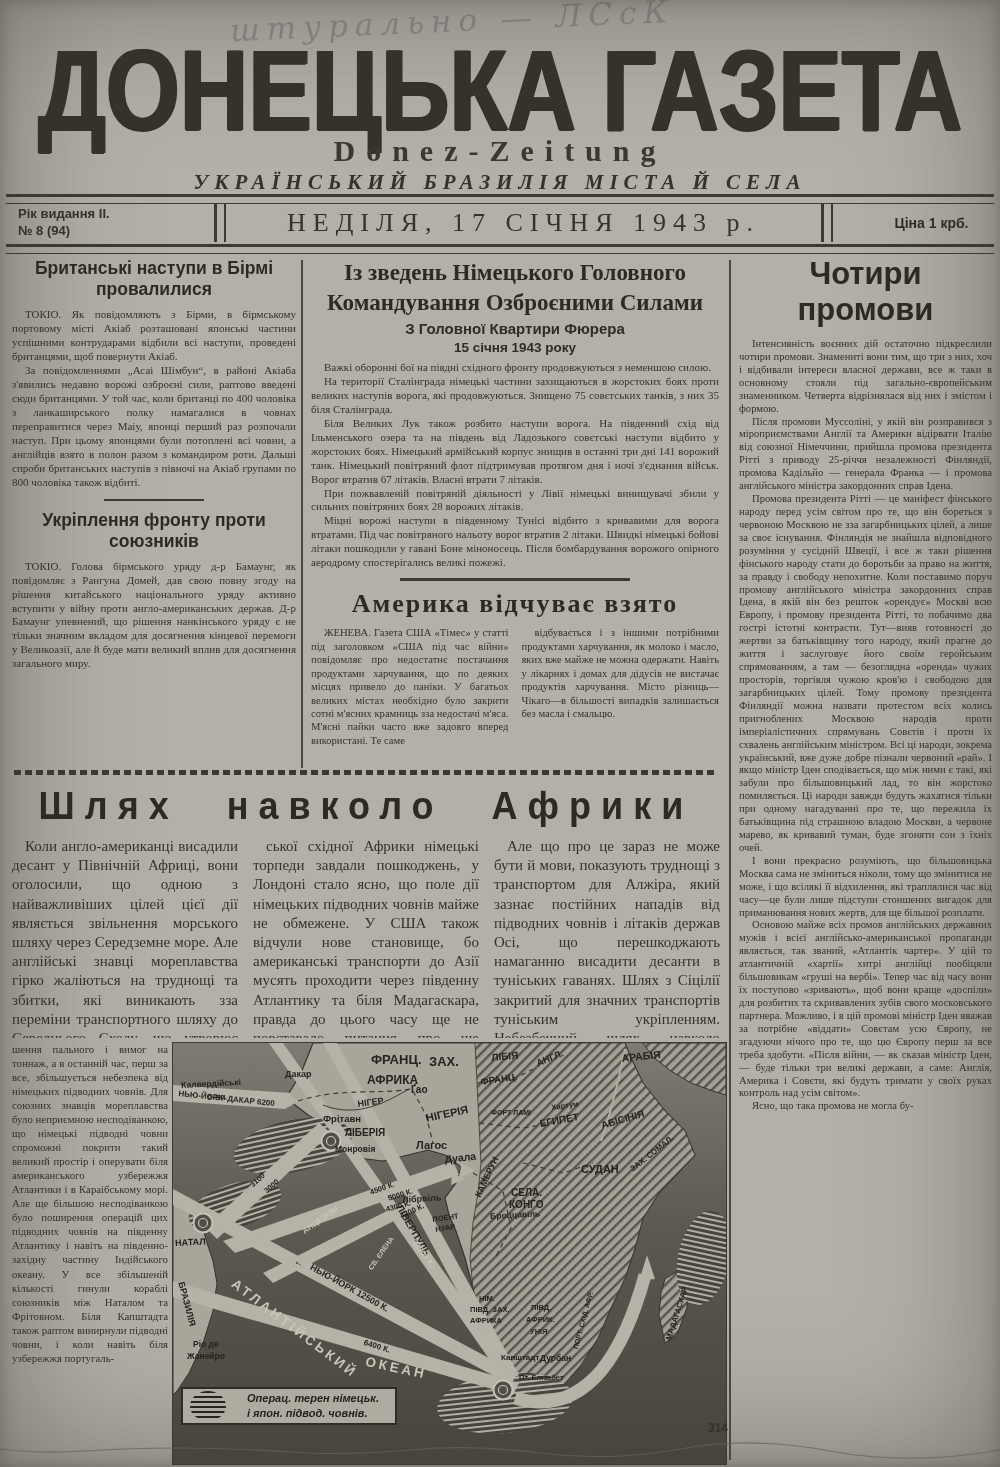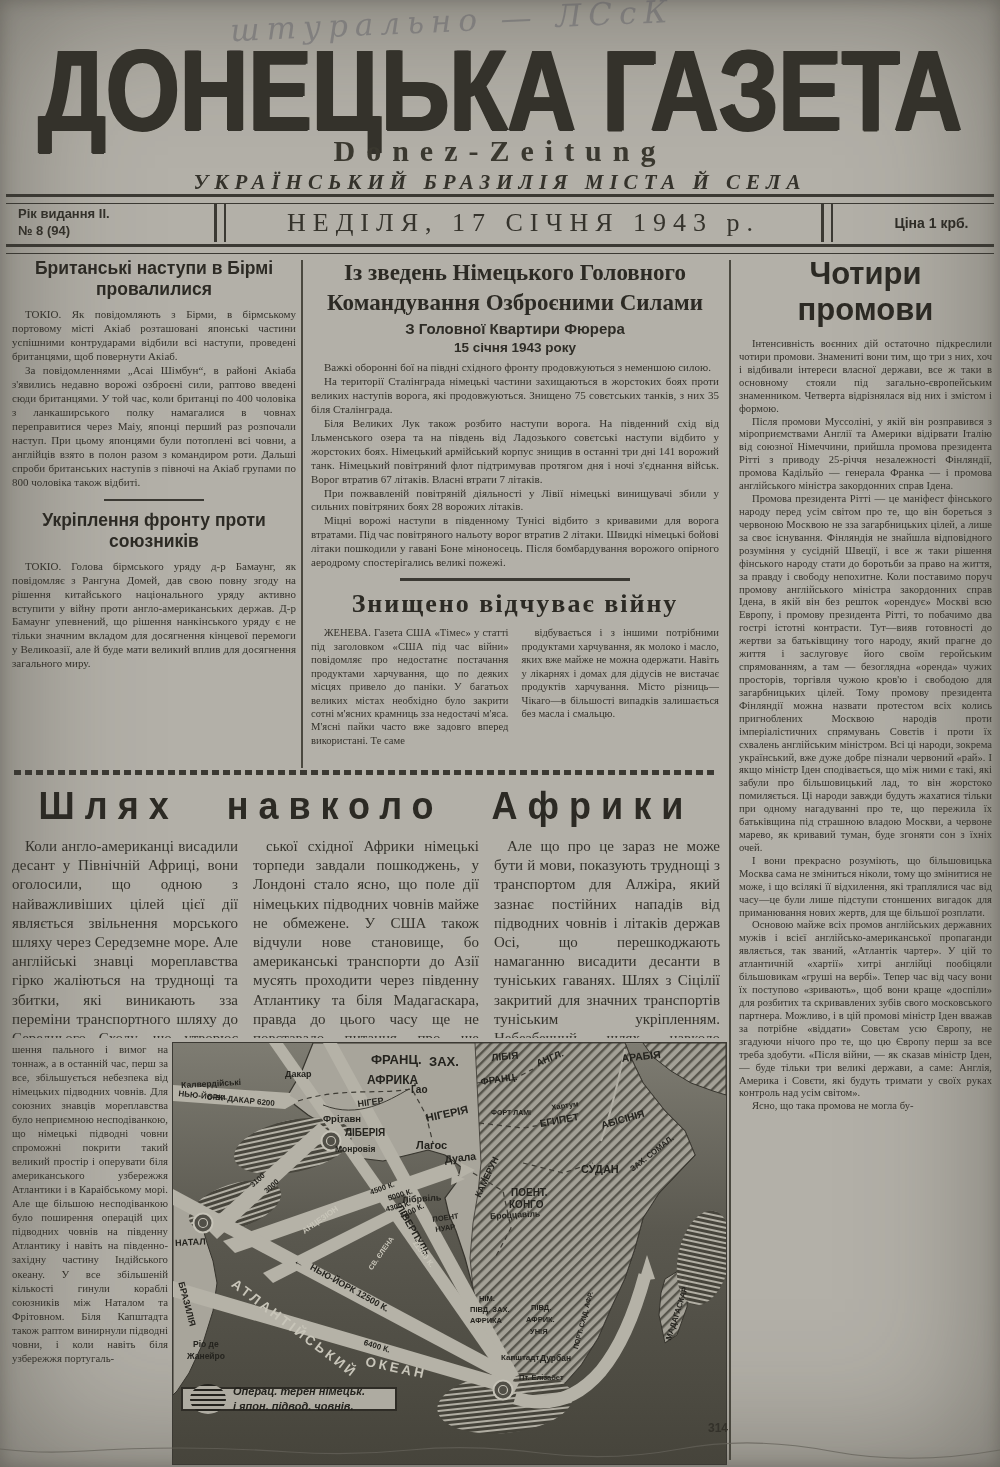--- a/index.html
+++ b/index.html
@@ -44,22 +44,22 @@
     letter-spacing:10px;word-spacing:28px;text-align:center;margin:10px 0 10px;color:#2c2a24;
     transform:scaleY(1.08);transform-origin:center;}
   .threecol{display:flex;gap:15px;}
   .threecol .bt{flex:1;font-size:15px;line-height:1.28;}
   .vline{position:absolute;width:2px;background:#4a483f;}
   .map{position:absolute;left:172px;top:1042px;width:553px;height:421px;border:1px solid #3b3933;overflow:hidden;}
   .map svg{position:absolute;left:0;top:0;}
   .ml{position:absolute;font-family:"Liberation Sans",sans-serif;font-weight:bold;
     white-space:nowrap;transform-origin:left top;color:#24231e;line-height:1;}
   .ml.lt{color:#c8c5b9;}
-  .legend{position:absolute;left:8px;top:344px;width:216px;height:24px;background:#aeaba1;
-    border:2px solid #2e2c26;display:flex;align-items:center;gap:7px;padding:0 7px;box-sizing:border-box;}
+  .legend{position:absolute;left:8px;top:344px;width:216px;height:38px;background:#aeaba1;
+    border:2px solid #2e2c26;display:flex;align-items:center;gap:21px;padding:0 7px;box-sizing:border-box;}
   .legend-swatch{width:36px;height:30px;border-radius:50%;flex:none;
     background:repeating-linear-gradient(180deg,#23221d 0 2px,#aeaba1 2px 5px);}
   .legend-text{font-family:"Liberation Sans",sans-serif;font-weight:bold;font-style:italic;
     font-size:11px;line-height:1.35;color:#23221d;}
   .pageno{position:absolute;left:708px;top:1421px;font-family:"Liberation Sans",sans-serif;
     font-weight:bold;font-size:12px;color:#33312a;}
   .tearline{position:absolute;left:0;top:1435px;width:1000px;height:24px;pointer-events:none;}
 </style>
 </head>
 <body>
@@ -101,21 +101,21 @@
     <h1 class="h-main">Із зведень Німецького Головного</h1>
     <h1 class="h-main">Командування Озброєними Силами</h1>
     <div class="h-sub">З Головної Квартири Фюрера</div>
     <div class="h-date">15 січня 1943 року</div>
     <p class="bt">Важкі оборонні бої на півдні східного фронту продовжуються з неменшою силою.</p>
     <p class="bt">На території Сталінграда німецькі частини захищаються в жорстоких боях проти великих наступів ворога, які продовжуються. Знищено 75 совєтських танків, з них 35 біля Сталінграда.</p>
     <p class="bt">Біля Великих Лук також розбито наступи ворога. На південний схід від Ільменського озера та на південь від Ладозького совєтські наступи відбито у жорстоких боях. Німецький армійський корпус знищив в останні три дні 141 ворожий танк. Німецький повітряний флот підтримував протягом дня і ночі з'єднання військ. Ворог втратив 67 літаків. Власні втрати 7 літаків.</p>
     <p class="bt">При пожвавленій повітряній діяльності у Лівії німецькі винищувачі збили у сильних повітряних боях 28 ворожих літаків.</p>
     <p class="bt">Міцні ворожі наступи в південному Тунісі відбито з кривавими для ворога втратами. Під час повітряного нальоту ворог втратив 2 літаки. Швидкі німецькі бойові літаки пошкодили у гавані Боне міноносець. Після бомбардування ворожого опірного аеродрому спостерігались великі пожежі.</p>
     <div class="rule-short"></div>
-    <h2 class="h-america">Знищено відчуває війну</h2>
+    <h2 class="h-america">Америка відчуває взято</h2>
     <div class="twocol">
       <p class="bt">ЖЕНЕВА. Газета США «Тімес» у статті під заголовком «США під час війни» повідомляє про недостатнє постачання продуктами харчування, що по деяких місцях привело до паніки. У багатьох великих містах необхідно було закрити сотні м'ясних крамниць зза недостачі м'яса. М'ясні пайки часто вже задовго вперед використані. Те саме</p>
       <p class="bt">відбувається і з іншими потрібними продуктами харчування, як молоко і масло, яких вже майже не можна одержати. Навіть у лікарнях і домах для дідусів не вистачає продуктів харчування. Місто різниць—Чікаго—в більшості випадків залишається без масла і смальцю.</p>
     </div>
   </div>
 
   <div class="col rt" style="left:739px;top:256px;width:253px;height:1206px">
     <h1 class="h-four">Чотири промови</h1>
     <p class="bt">Інтенсивність воєнних дій остаточно підкреслили чотири промови. Знамениті вони тим, що три з них, хоч і відбивали інтереси власної держави, все ж таки в основному стояли під загально-європейським знаменником. Четверта відрізнялася від них і змістом і формою.</p>
     <p class="bt">Після промови Муссоліні, у якій він розправився з міроприємствами Англії та Америки відірвати Італію від союзної Німеччини, прийшла промова президента Рітті з приводу 25-річчя незалежності Фінляндії, промова Кадільйо — генерала Франка — і промова англійського міністра закордонних справ Ідена.</p>
@@ -228,21 +228,21 @@
     <span class="ml" style="left:318px;top:10px;font-size:10px;transform:rotate(-5deg)">ЛІБІЯ</span>
     <span class="ml" style="left:307px;top:34px;font-size:9.5px;transform:rotate(-8deg)">ФРАНЦ.</span>
     <span class="ml" style="left:362px;top:16px;font-size:9.5px;transform:rotate(-22deg)">АНГЛ.</span>
     <span class="ml" style="left:378px;top:61px;font-size:7.5px;transform:rotate(-8deg)">Хартум</span>
     <span class="ml" style="left:366px;top:76px;font-size:10px;transform:rotate(-10deg)">ЕГИПЕТ</span>
     <span class="ml" style="left:448px;top:10px;font-size:10.5px;transform:rotate(-6deg)">АРАБІЯ</span>
     <span class="ml" style="left:427px;top:78px;font-size:10px;transform:rotate(-16deg)">АБІСІНІЯ</span>
     <span class="ml" style="left:408px;top:121px;font-size:11px">СУДАН</span>
     <span class="ml" style="left:456px;top:124px;font-size:8px;transform:rotate(-38deg)">ЗАХ. СОМАЛ.</span>
     <span class="ml" style="left:301px;top:152px;font-size:9px;transform:rotate(-65deg)">КАМЕРУН</span>
-    <span class="ml" style="left:338px;top:145px;font-size:10px">ПОЕНТ.</span>
+    <span class="ml" style="left:338px;top:145px;font-size:10px">СЕЛА.</span>
     <span class="ml" style="left:336px;top:157px;font-size:10px">КОНГО</span>
     <span class="ml" style="left:229px;top:153px;font-size:9px;transform:rotate(-4deg)">Лібрвіль</span>
     <span class="ml" style="left:259px;top:173px;font-size:7.5px;transform:rotate(-8deg)">ПОЕНТ</span>
     <span class="ml" style="left:262px;top:183px;font-size:7.5px;transform:rotate(-8deg)">НУАР</span>
     <span class="ml" style="left:317px;top:169px;font-size:8.5px;transform:rotate(-3deg)">Броццавіль</span>
     <span class="ml" style="left:2px;top:196px;font-size:9px;transform:rotate(-3deg)">НАТАЛ</span>
     <span class="ml" style="left:12px;top:238px;font-size:9px;transform:rotate(75deg)">БРАЗИЛІЯ</span>
     <span class="ml" style="left:20px;top:297px;font-size:8.5px">Ріо де</span>
     <span class="ml" style="left:14px;top:309px;font-size:8.5px">Жанейро</span>
     <span class="ml lt" style="left:128px;top:186px;font-size:8px;transform:rotate(-35deg)">АНЦЕЗІОН</span>

